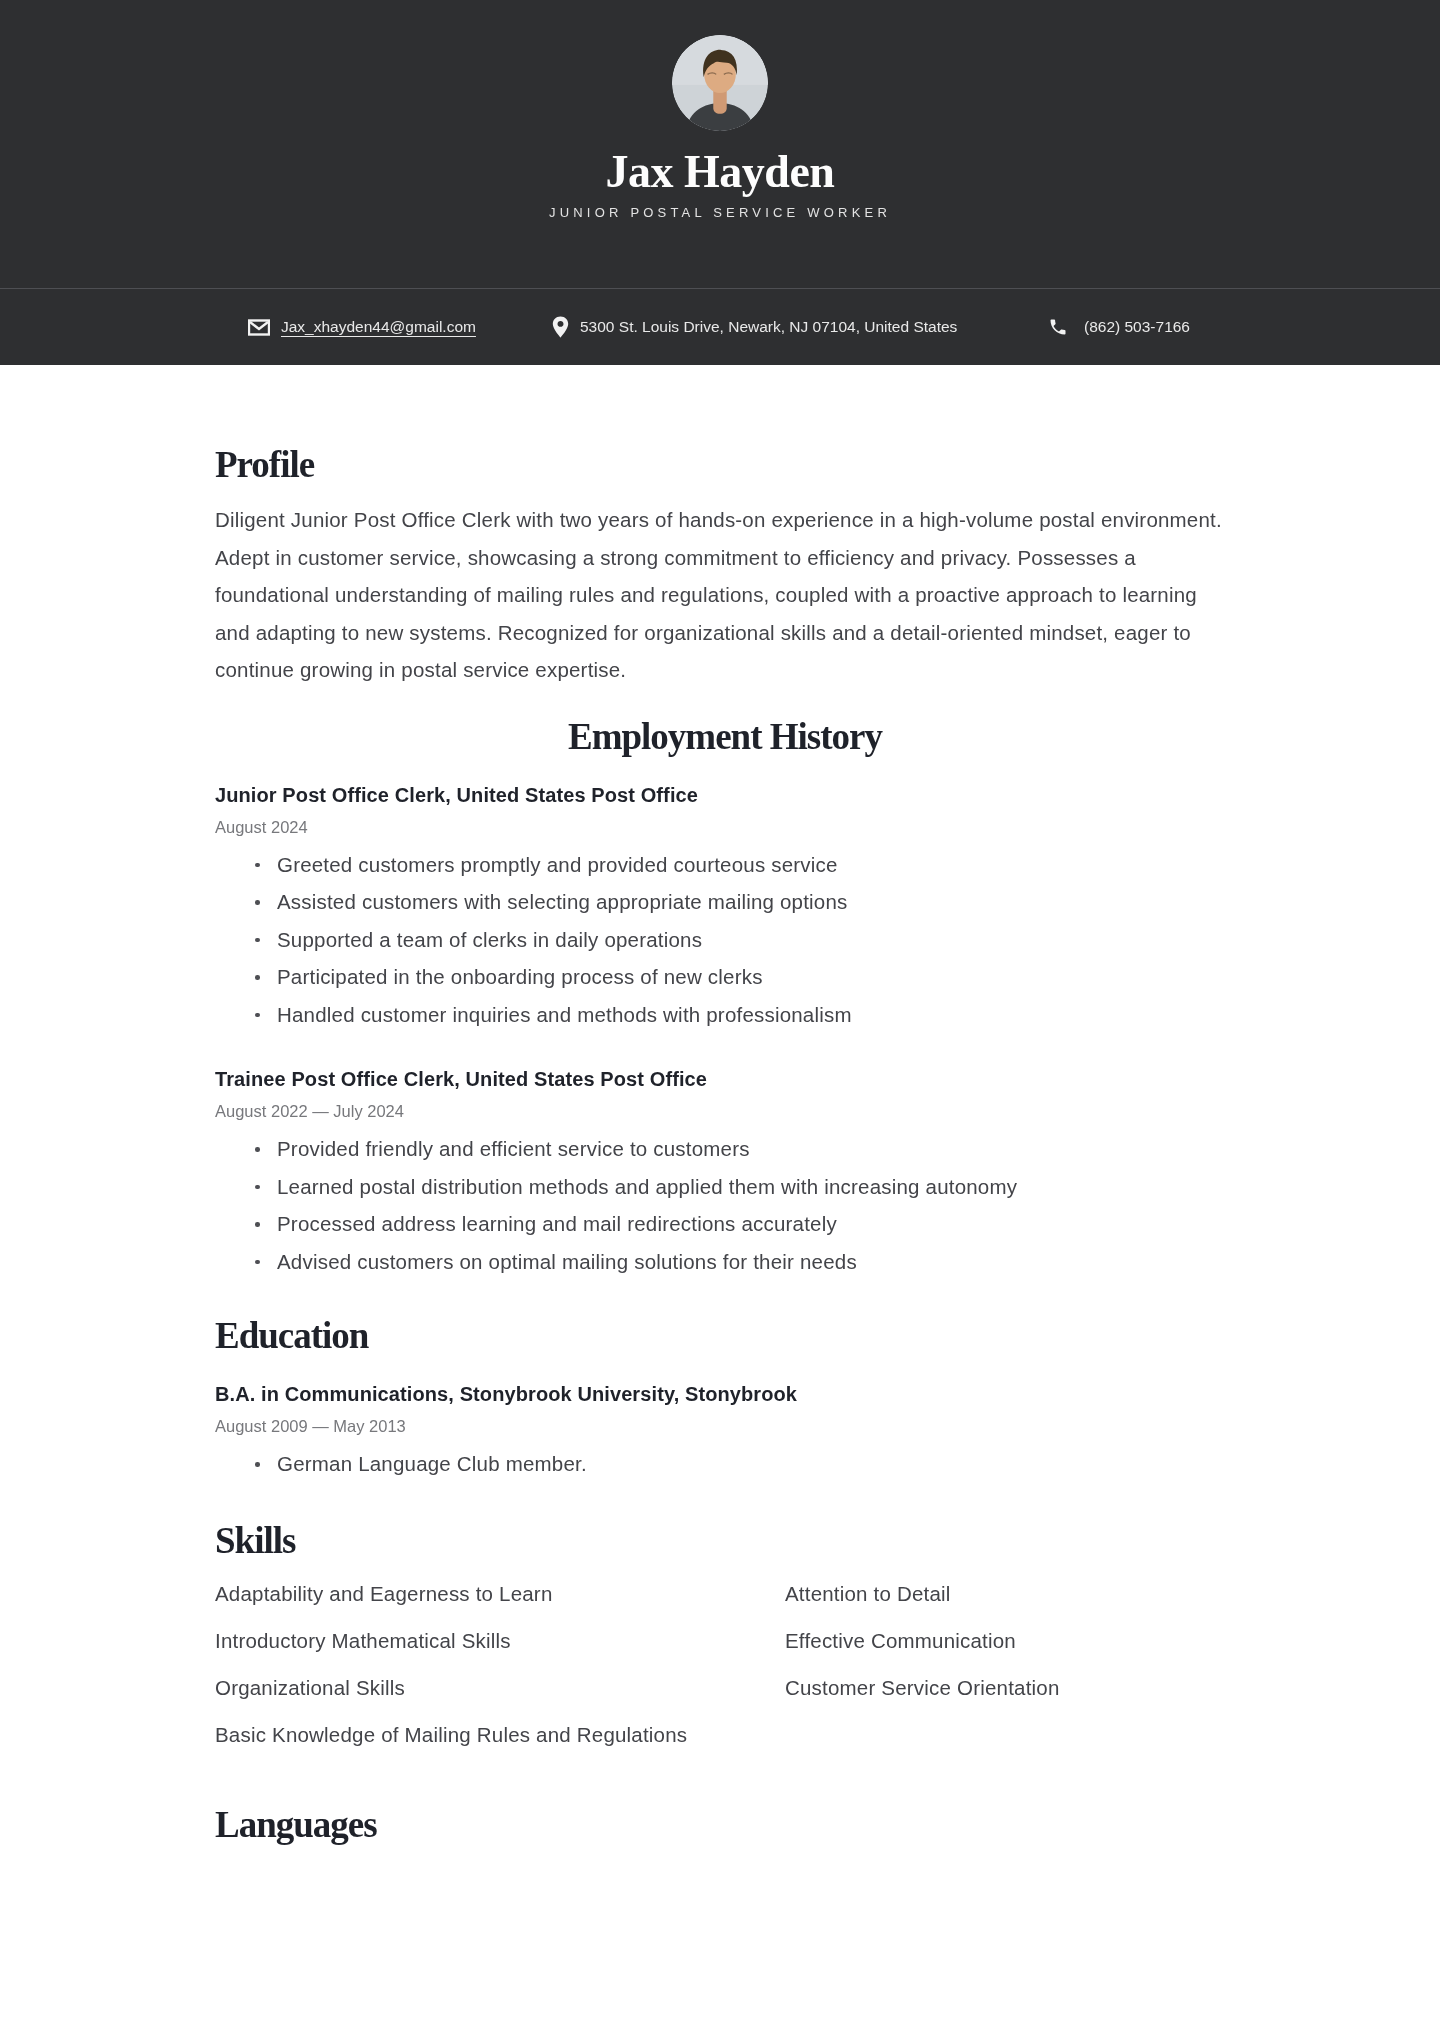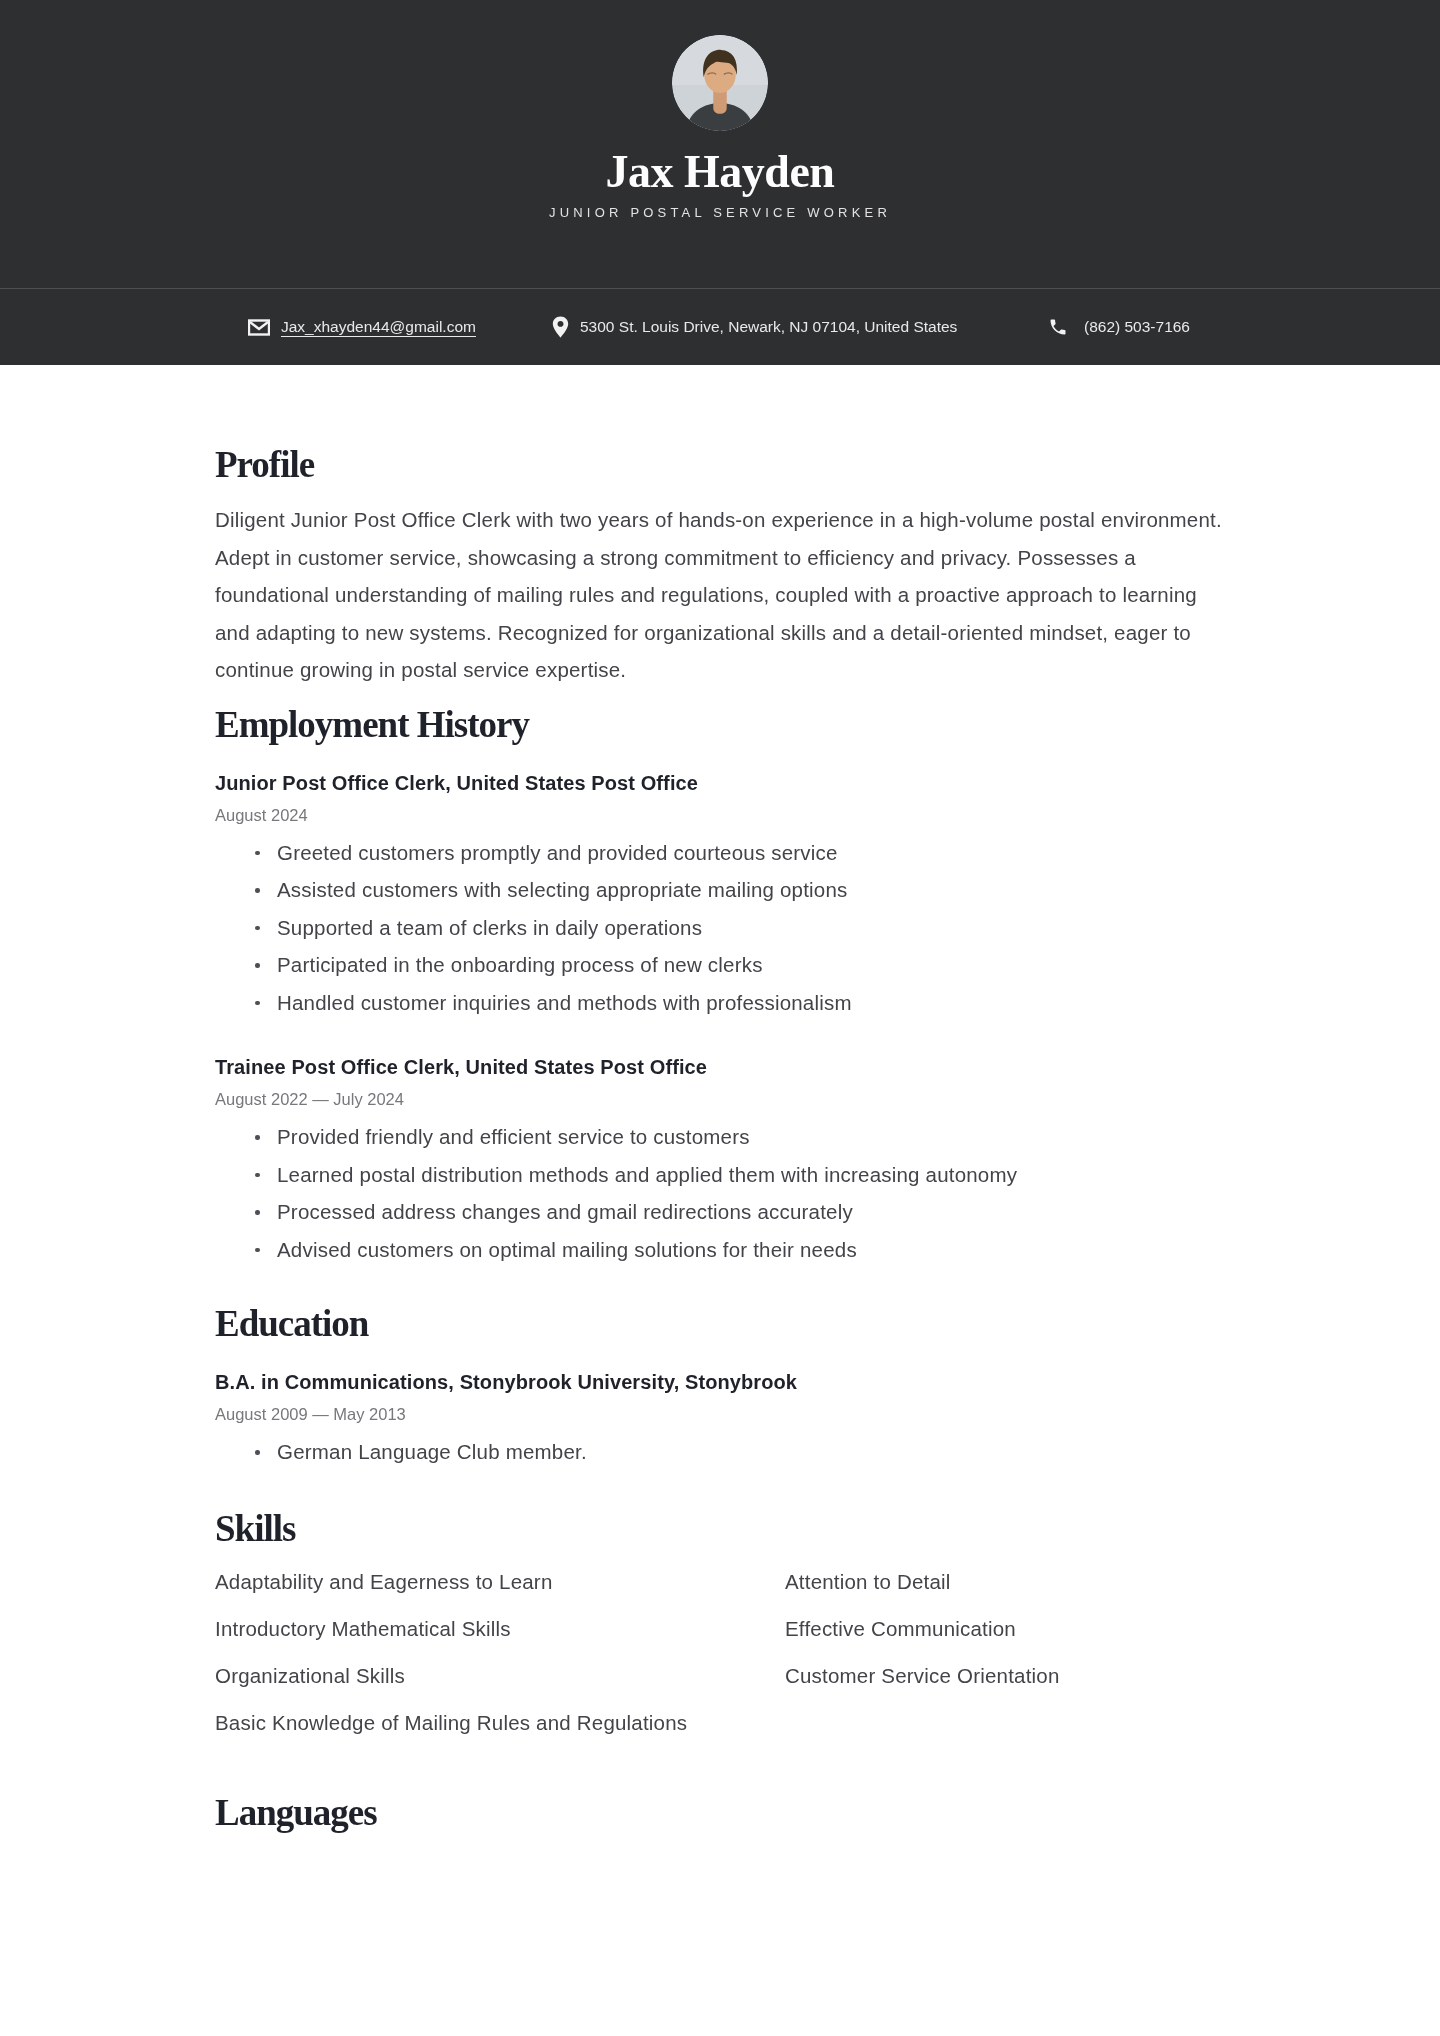--- a/index.html
+++ b/index.html
@@ -99,21 +99,21 @@
     color:var(--heading-text,#1f222a);
   }
   .section--profile .section-heading{margin-top:78px;}
   .profile-text{
     margin-top:14px;
     font-size:20.5px;
     line-height:37.5px;
     letter-spacing:0.2px;
     color:var(--body-text,#434449);
   }
-  .section--employment .section-heading{margin-top:14px;}
+  .section--employment .section-heading{margin-top:26px;text-align:center;}
   .job{margin-top:0;}
   .job-title{
     margin-top:22px;
     font-size:20px;
     line-height:28px;
     font-weight:700;
     letter-spacing:0.1px;
     color:var(--heading-text,#1f222a);
     font-family:"Liberation Sans","DejaVu Sans",sans-serif;
   }
@@ -243,21 +243,21 @@
           </ul>
       </div>
 
       <div class="job">
         <h3 class="job-title">Trainee Post Office Clerk, United States Post Office</h3>
         <div class="job-dates">August 2022 — July 2024</div>
         <ul class="bullet-list">
 
         <li>Provided friendly and efficient service to customers</li>
             <li>Learned postal distribution methods and applied them with increasing autonomy</li>
-            <li>Processed address changes and gmail redirections accurately</li>
+            <li>Processed address learning and mail redirections accurately</li>
             <li>Advised customers on optimal mailing solutions for their needs</li>
           </ul>
       </div>
     </section>
 
     <section class="section--education">
       <h2 class="section-heading">Education</h2>
       <div class="job">
         <h3 class="job-title">B.A. in Communications, Stonybrook University, Stonybrook</h3>
         <div class="job-dates">August 2009 — May 2013</div>

